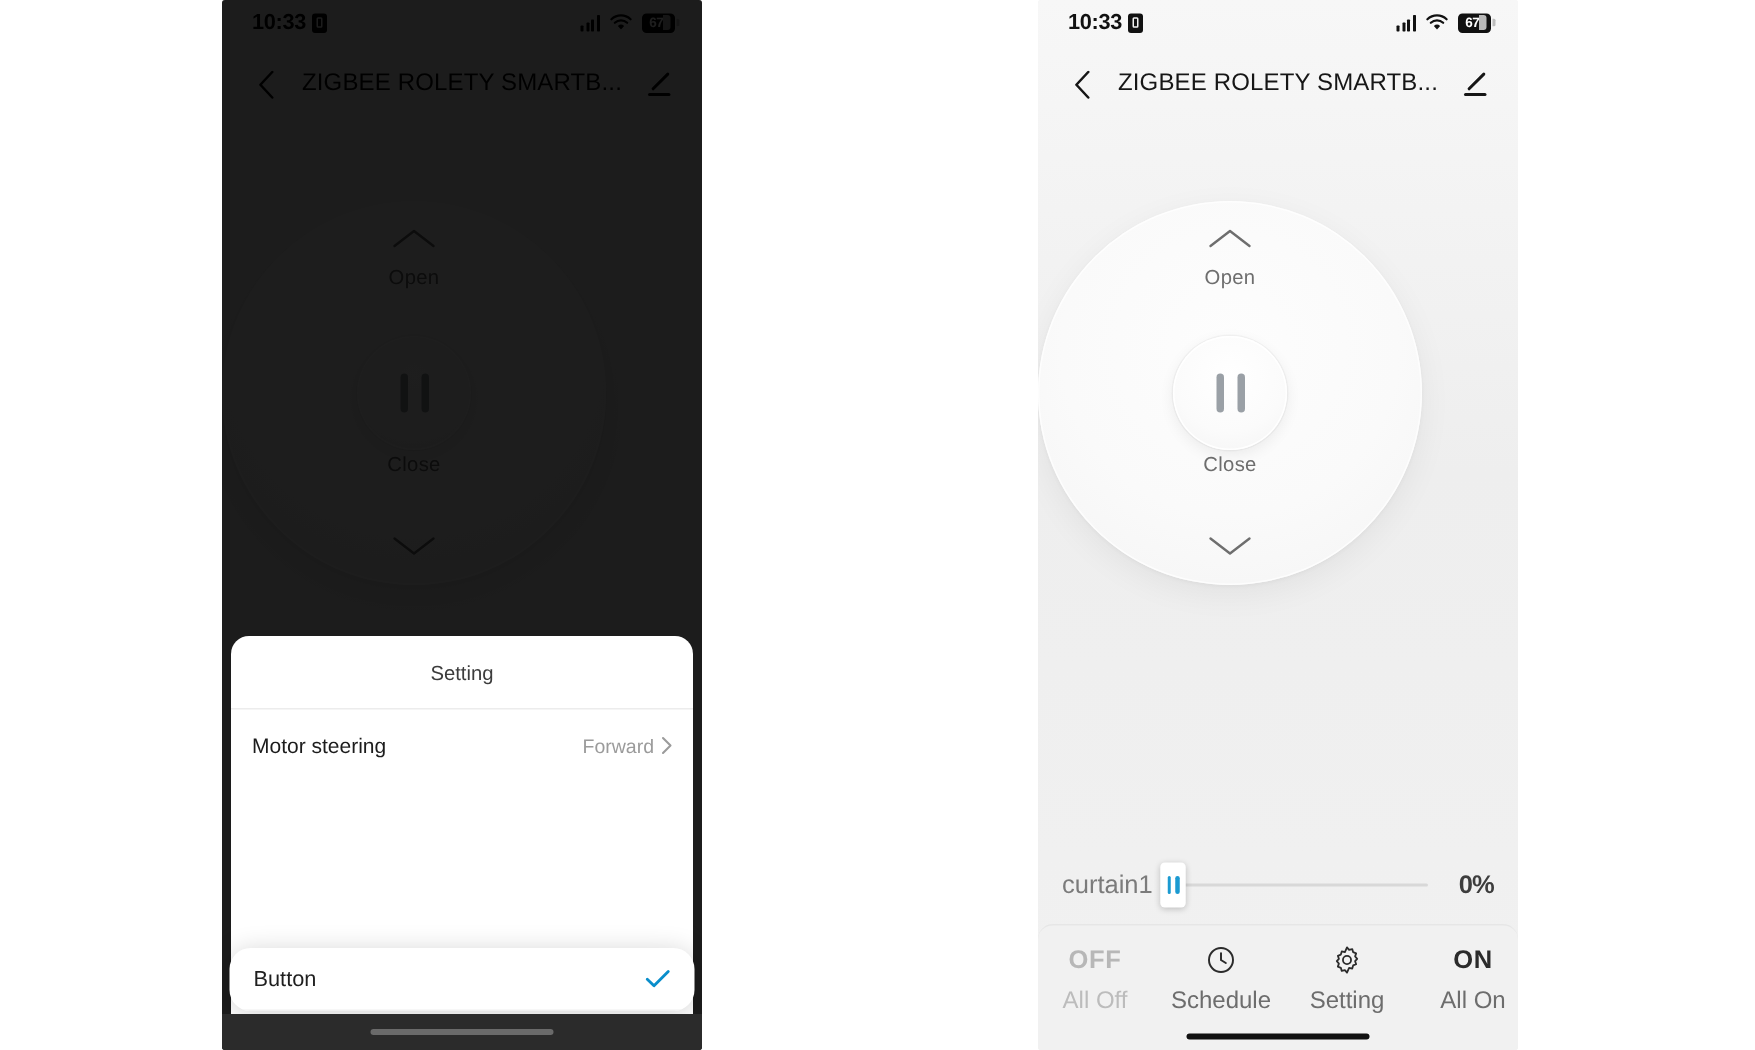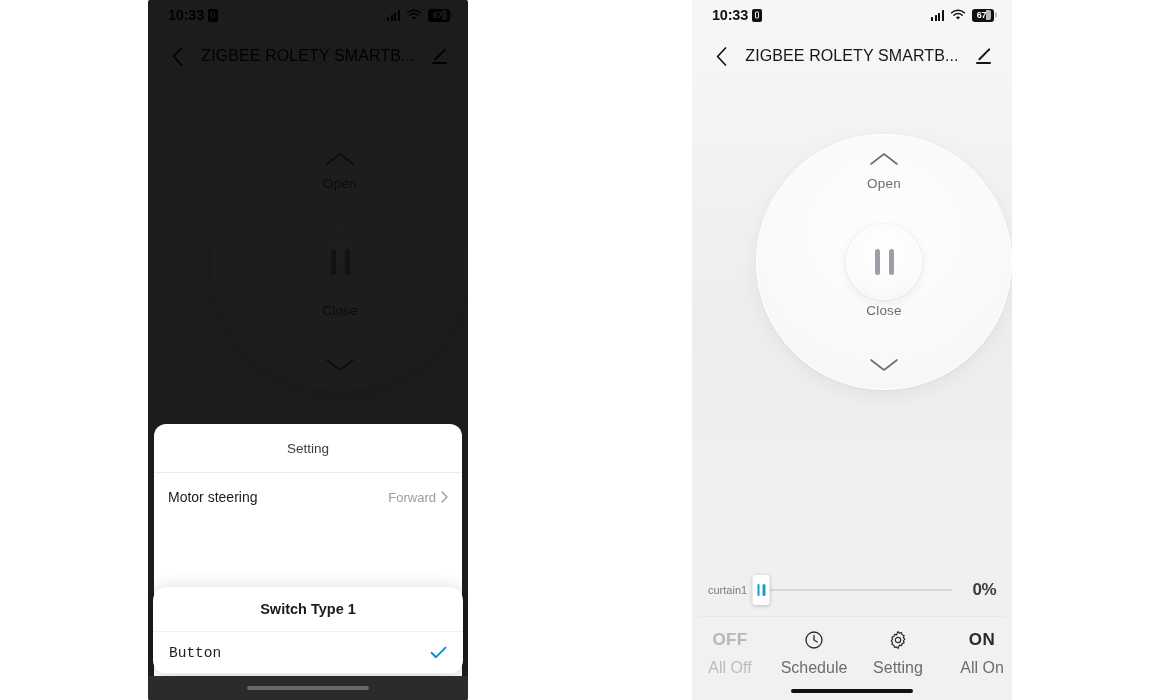--- a/index.html
+++ b/index.html
@@ -166,21 +166,21 @@
     cursor:pointer;
     z-index:2;
   }
 
   
   .control-area {
     flex: 1 1 auto;
     position: relative;
     display:flex;
     align-items:flex-start;
-    justify-content:flex-end;
+    justify-content:flex-start;
     padding-top: 52px;
     box-sizing:border-box;
   }
 
   .dial {
     position: relative;
     width: 256px;
     height: 256px;
     border-radius: 50%;
     background: radial-gradient(circle at 50% 38%, #fdfdfd 0%, #fafafa 55%, #f4f4f4 100%);
@@ -236,21 +236,21 @@
   
   .slider-row {
     flex: 0 0 52px;
     display:flex;
     align-items:center;
     padding: 0 16px;
     box-sizing:border-box;
     gap: 10px;
   }
   .slider-name {
-    font-size: 11px;
+    font-size: 17px;
     color: #7b7b7b;
     white-space: nowrap;
   }
   .slider-track-wrap {
     flex: 1 1 auto;
     position: relative;
     height: 26px;
     display:flex;
     align-items:center;
     cursor:pointer;
@@ -426,21 +426,20 @@
     align-items:center;
     justify-content:space-between;
     padding: 0 16px;
     box-sizing:border-box;
     border-bottom: 1px solid #efefef;
     cursor:pointer;
   }
   .as-option .lbl {
     font-size: 14.5px;
     color: #1f1f1f;
-    font-family: Liberation Mono, monospace;
   }
   .as-check { display:flex; align-items:center; }
   .as-cancel {
     height: 56px;
     display:flex;
     align-items:center;
     justify-content:center;
     font-size: 14.5px;
     color: #4f4f4f;
     cursor:pointer;
@@ -578,21 +577,20 @@
           <span>Forward</span>
           <svg width="7" height="12" viewBox="0 0 7 12">
               <path d="M1 1l5 5-5 5" stroke="#9b9b9b" stroke-width="1.4" fill="none" stroke-linecap="round" stroke-linejoin="round"></path>
             </svg>
         </span>
       </div>
     </div>
   </div>
 
   <div class="action-sheet">
-    <div class="as-title">Switch Type 1</div>
 
     <div class="as-option">
       <span class="lbl">Button</span>
       <span class="as-check">
         <svg width="17" height="13" viewBox="0 0 17 13">
             <path d="M1.5 6.8 6 11.2 15.5 1.6" stroke="#0a8ecb" stroke-width="1.9" fill="none" stroke-linecap="round" stroke-linejoin="round"></path>
           </svg>
       </span>
     </div>
 

